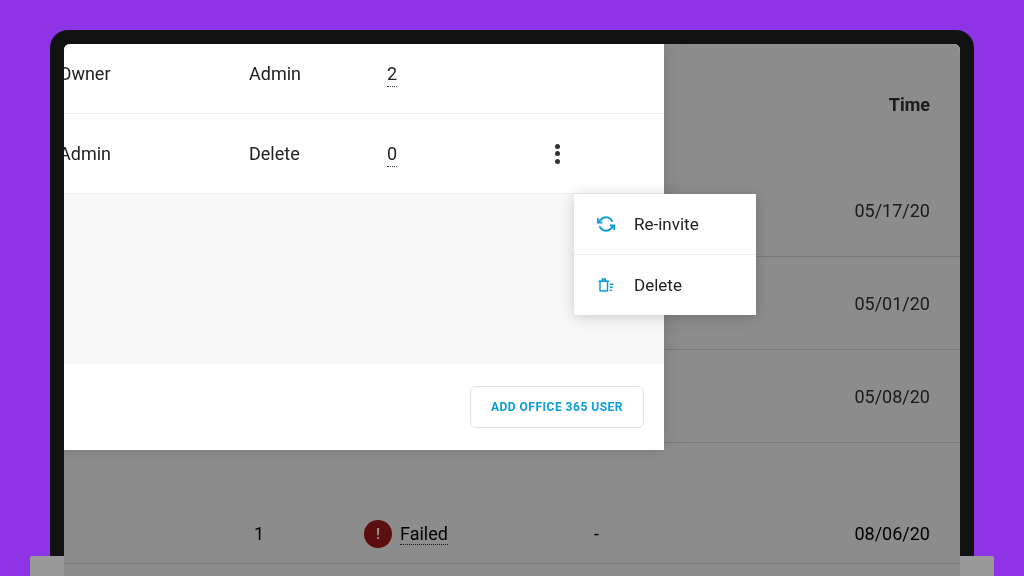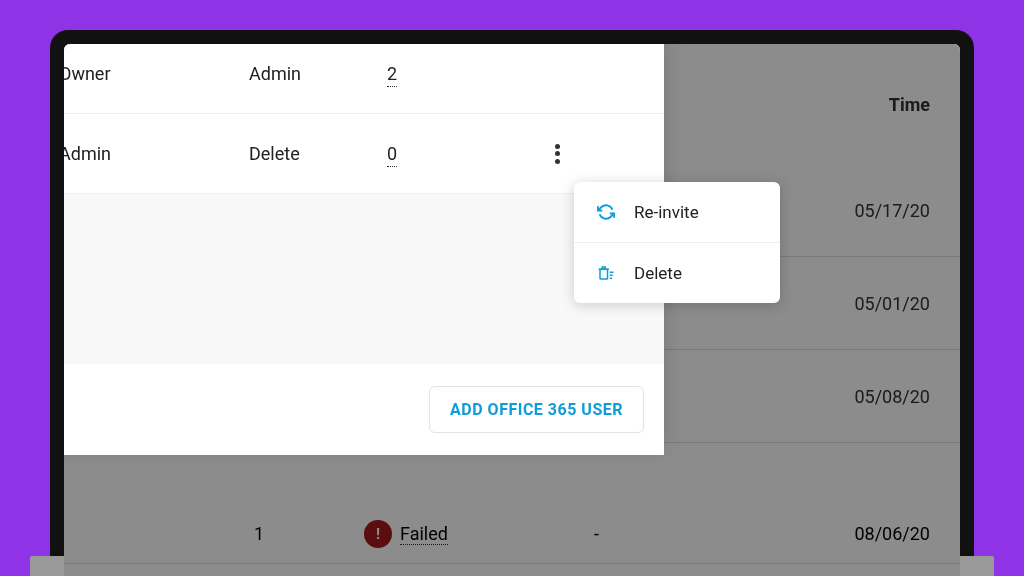--- a/index.html
+++ b/index.html
@@ -212,32 +212,32 @@
       background: #fff;
     }
     
     .btn {
       padding: 13px 20px;
       border: 1px solid #e3e3e3;
       border-radius: 6px;
       background: #fff;
       color: #0d9dda;
       font-weight: 700;
-      font-size: 16px;
+      font-size: 12px;
       letter-spacing: 0.5px;
       cursor: pointer;
     }
     
     .dropdown-menu {
       position: absolute;
-      top: 138px;
+      top: 150px;
       left: 510px;
-      width: 206px;
-      background: #fff;
-      border-radius: 6px;
+      width: 182px;
+      background: #fff;
+      border-radius: 0;
       box-shadow: 0 2px 14px rgba(0,0,0,0.18);
       z-index: 10;
     }
     
     .dropdown-item {
       display: flex;
       align-items: center;
       gap: 18px;
       padding: 20px 22px;
       border-bottom: 1px solid #eee;

